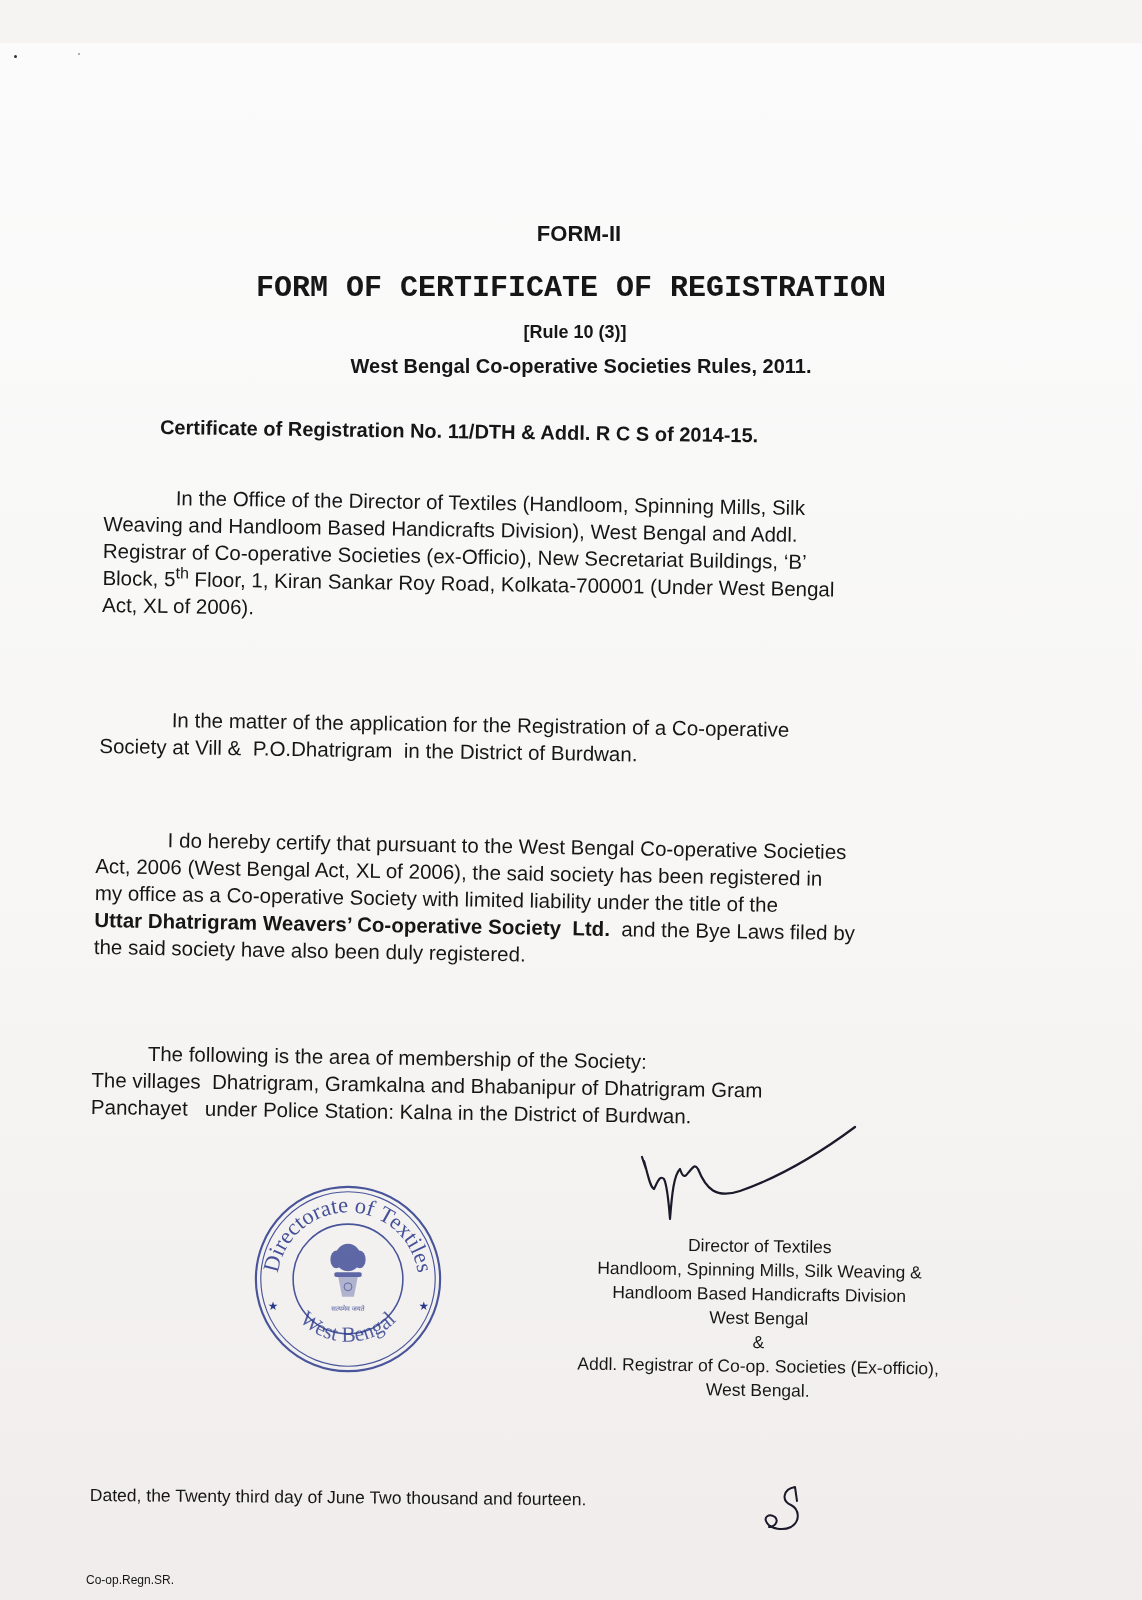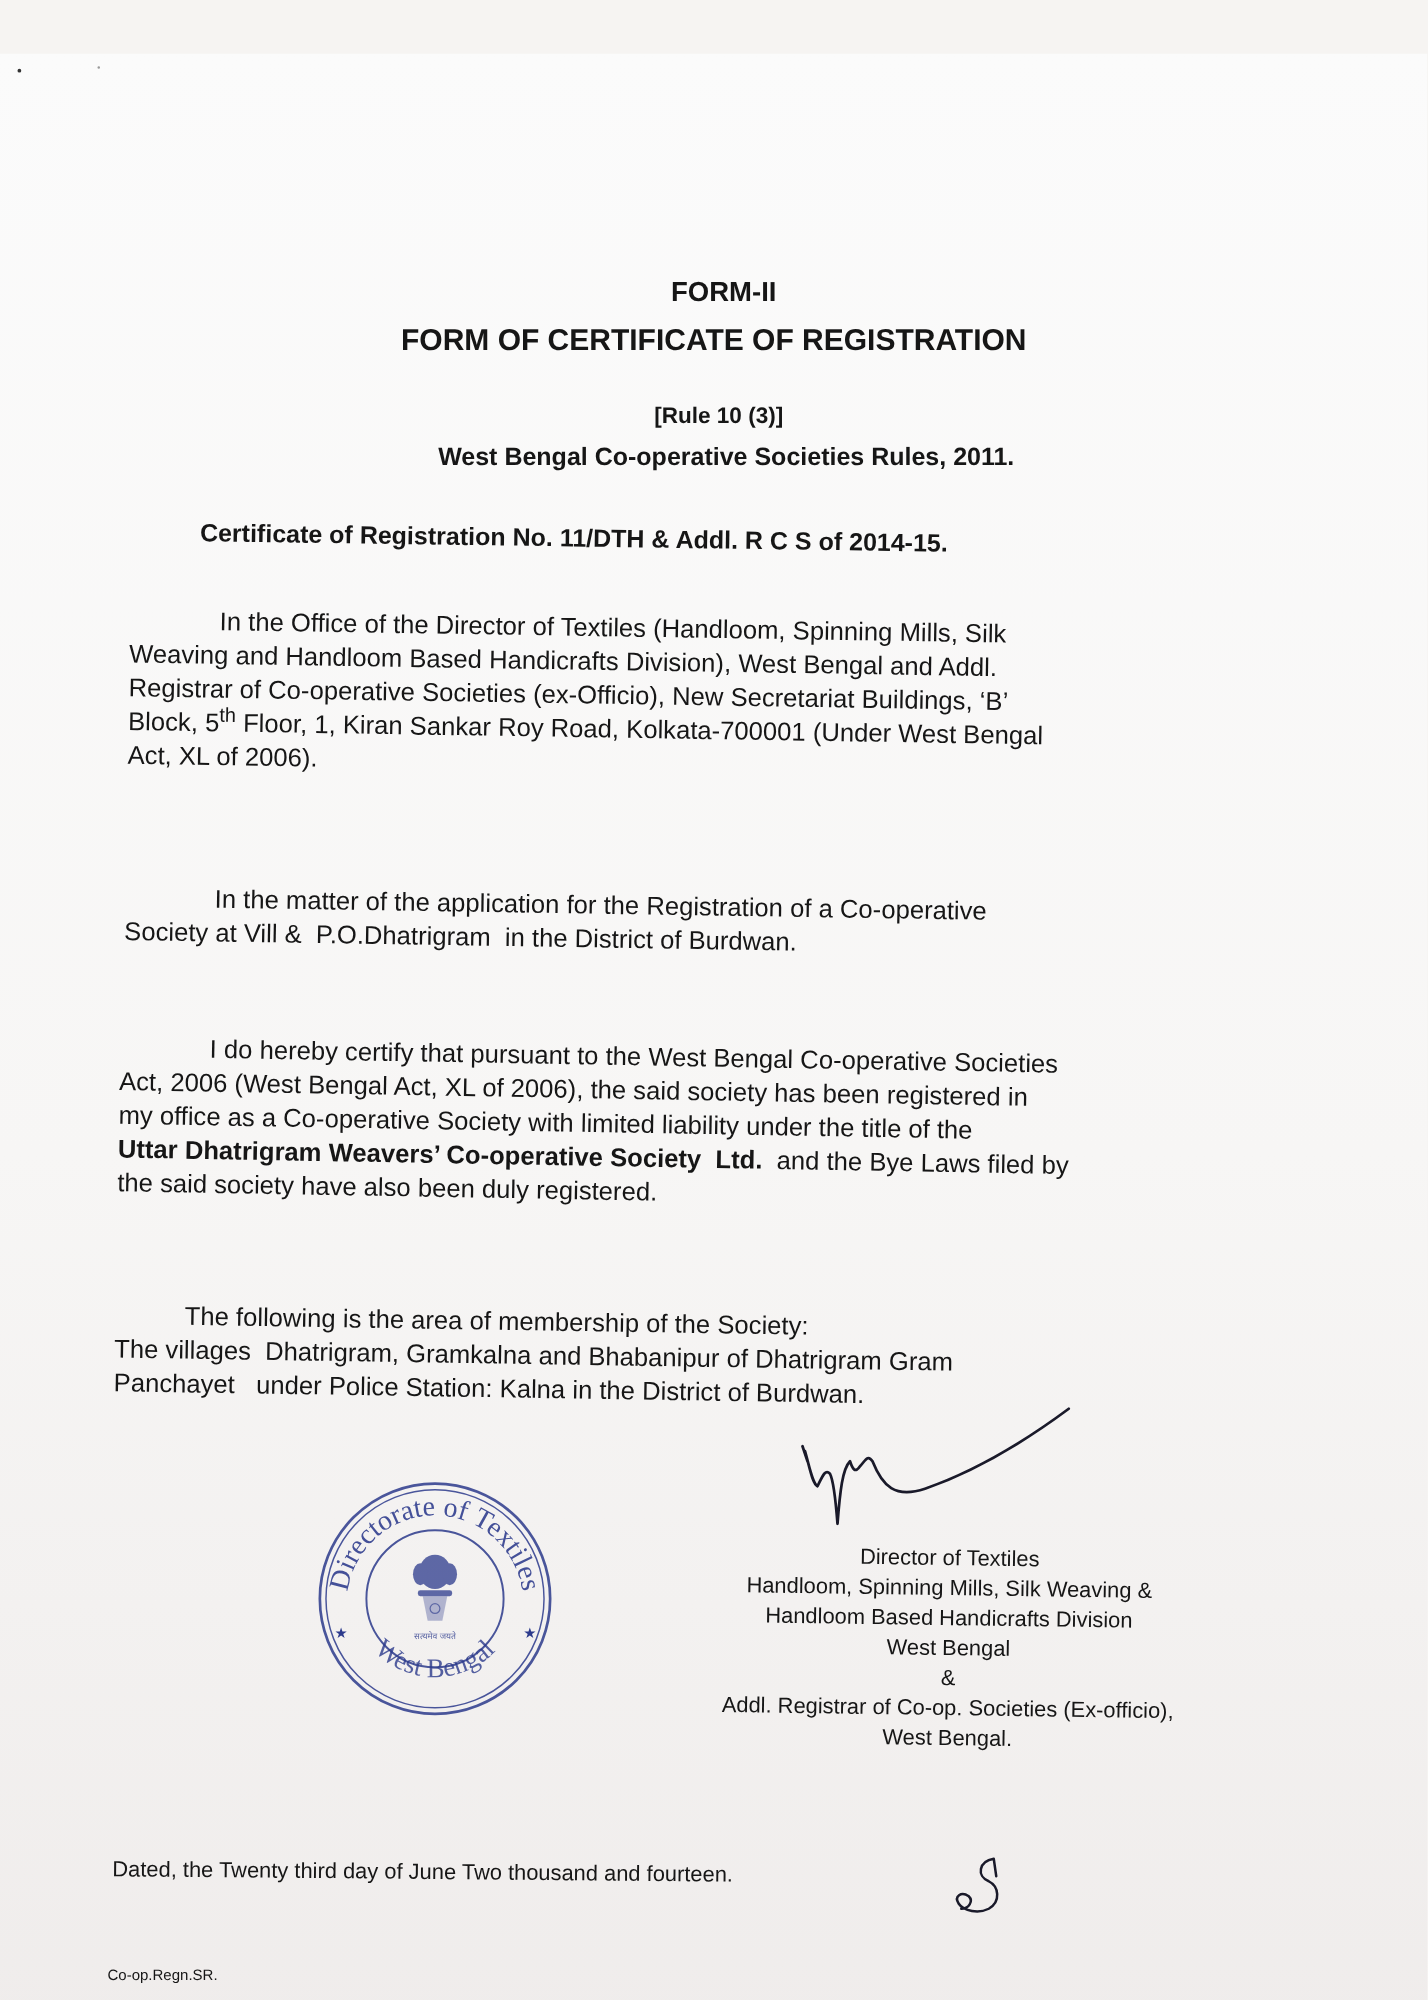--- a/index.html
+++ b/index.html
@@ -11,21 +11,21 @@
     position: relative;
   }
   .page {
     position: absolute; left: 0; top: 0; width: 1142px; height: 1600px;
     background: linear-gradient(180deg, #fbfbfb 0%, #f7f6f5 55%, #efeceb 100%);
     margin-top: 43px;
   }
   .dot { position: absolute; width: 3px; height: 3px; border-radius: 50%; background: #333; }
   .heading { position: absolute; left: 0; width: 1142px; text-align: center; font-weight: bold; }
   .h-form { top: 178px; font-size: 22px; left: 8px; }
-  .h-title { top: 216px; font-size: 24px; left: 0px; }
+  .h-title { top: 228px; font-size: 30px; left: 0px; font-family: Liberation Mono, monospace; }
   .h-rule { top: 279px; font-size: 18px; left: 4px; }
   .h-act { top: 312px; font-size: 20px; left: 10px; }
   .reg-no {
     position: absolute; left: 160px; top: 373px; font-size: 20px; font-weight: bold;
     transform: rotate(0.8deg); transform-origin: left center;
   }
   .para {
     position: absolute; font-size: 20.5px; line-height: 27px;
     transform-origin: left top;
   }

